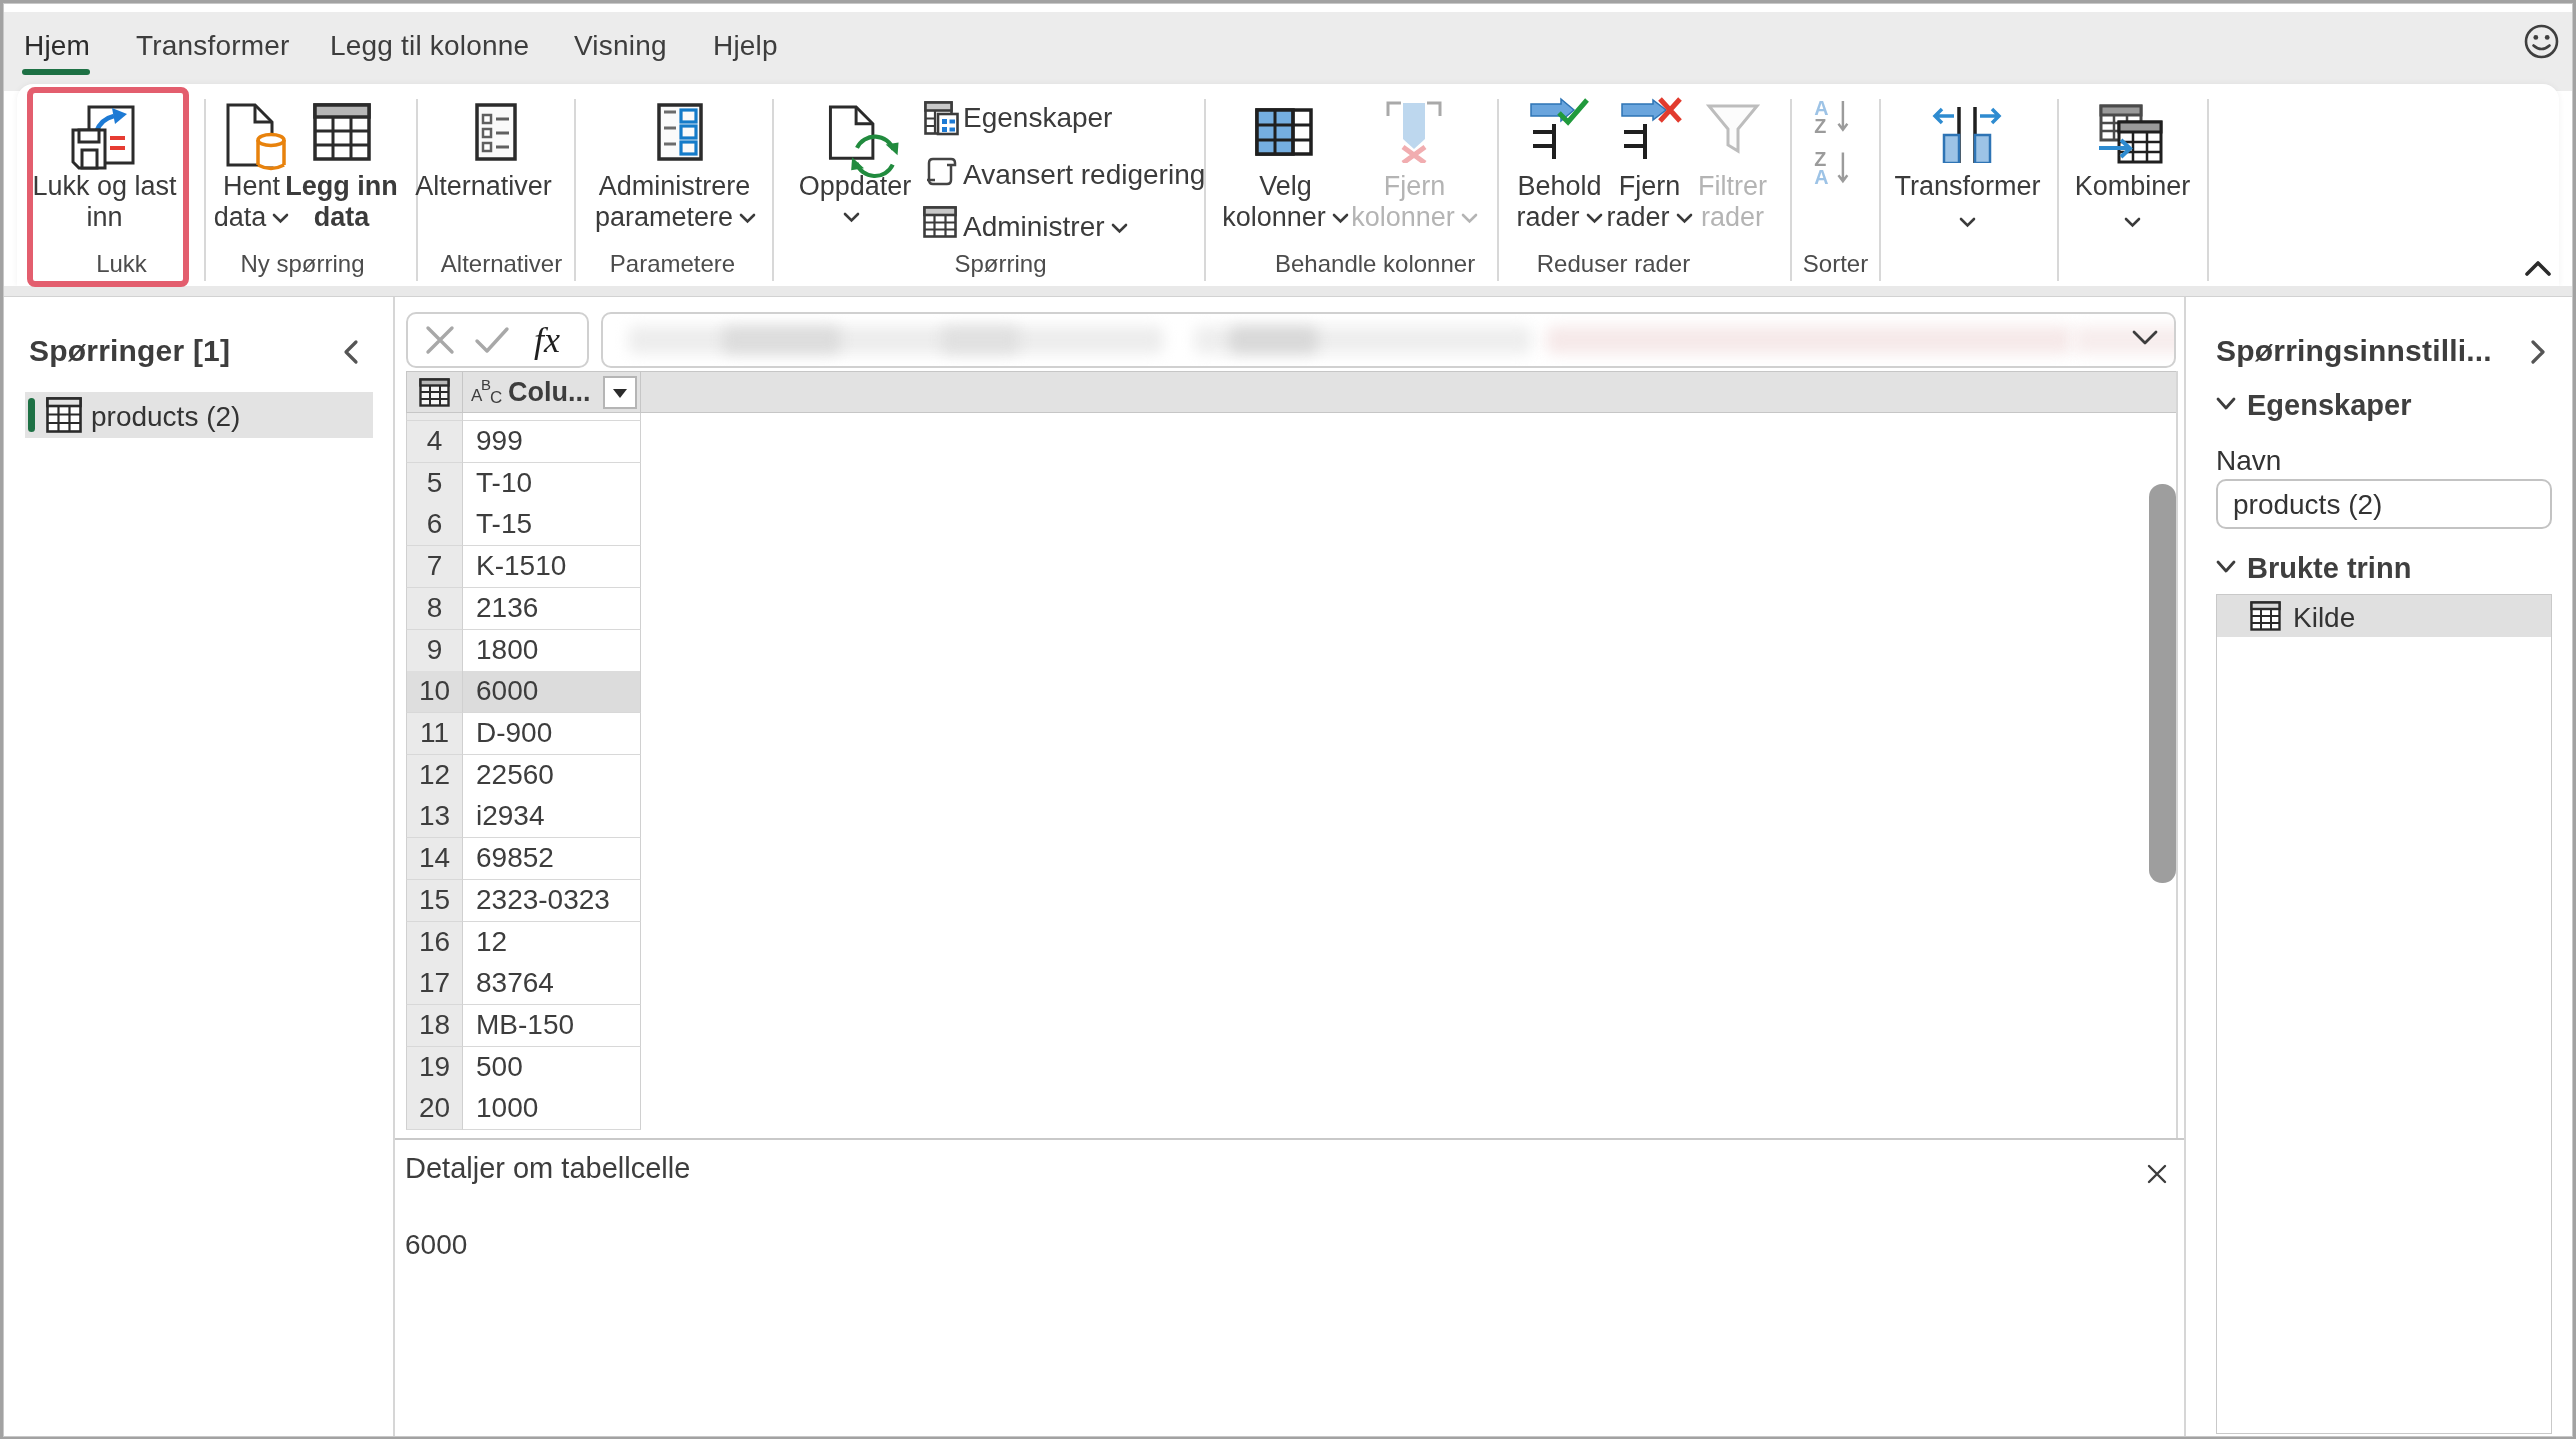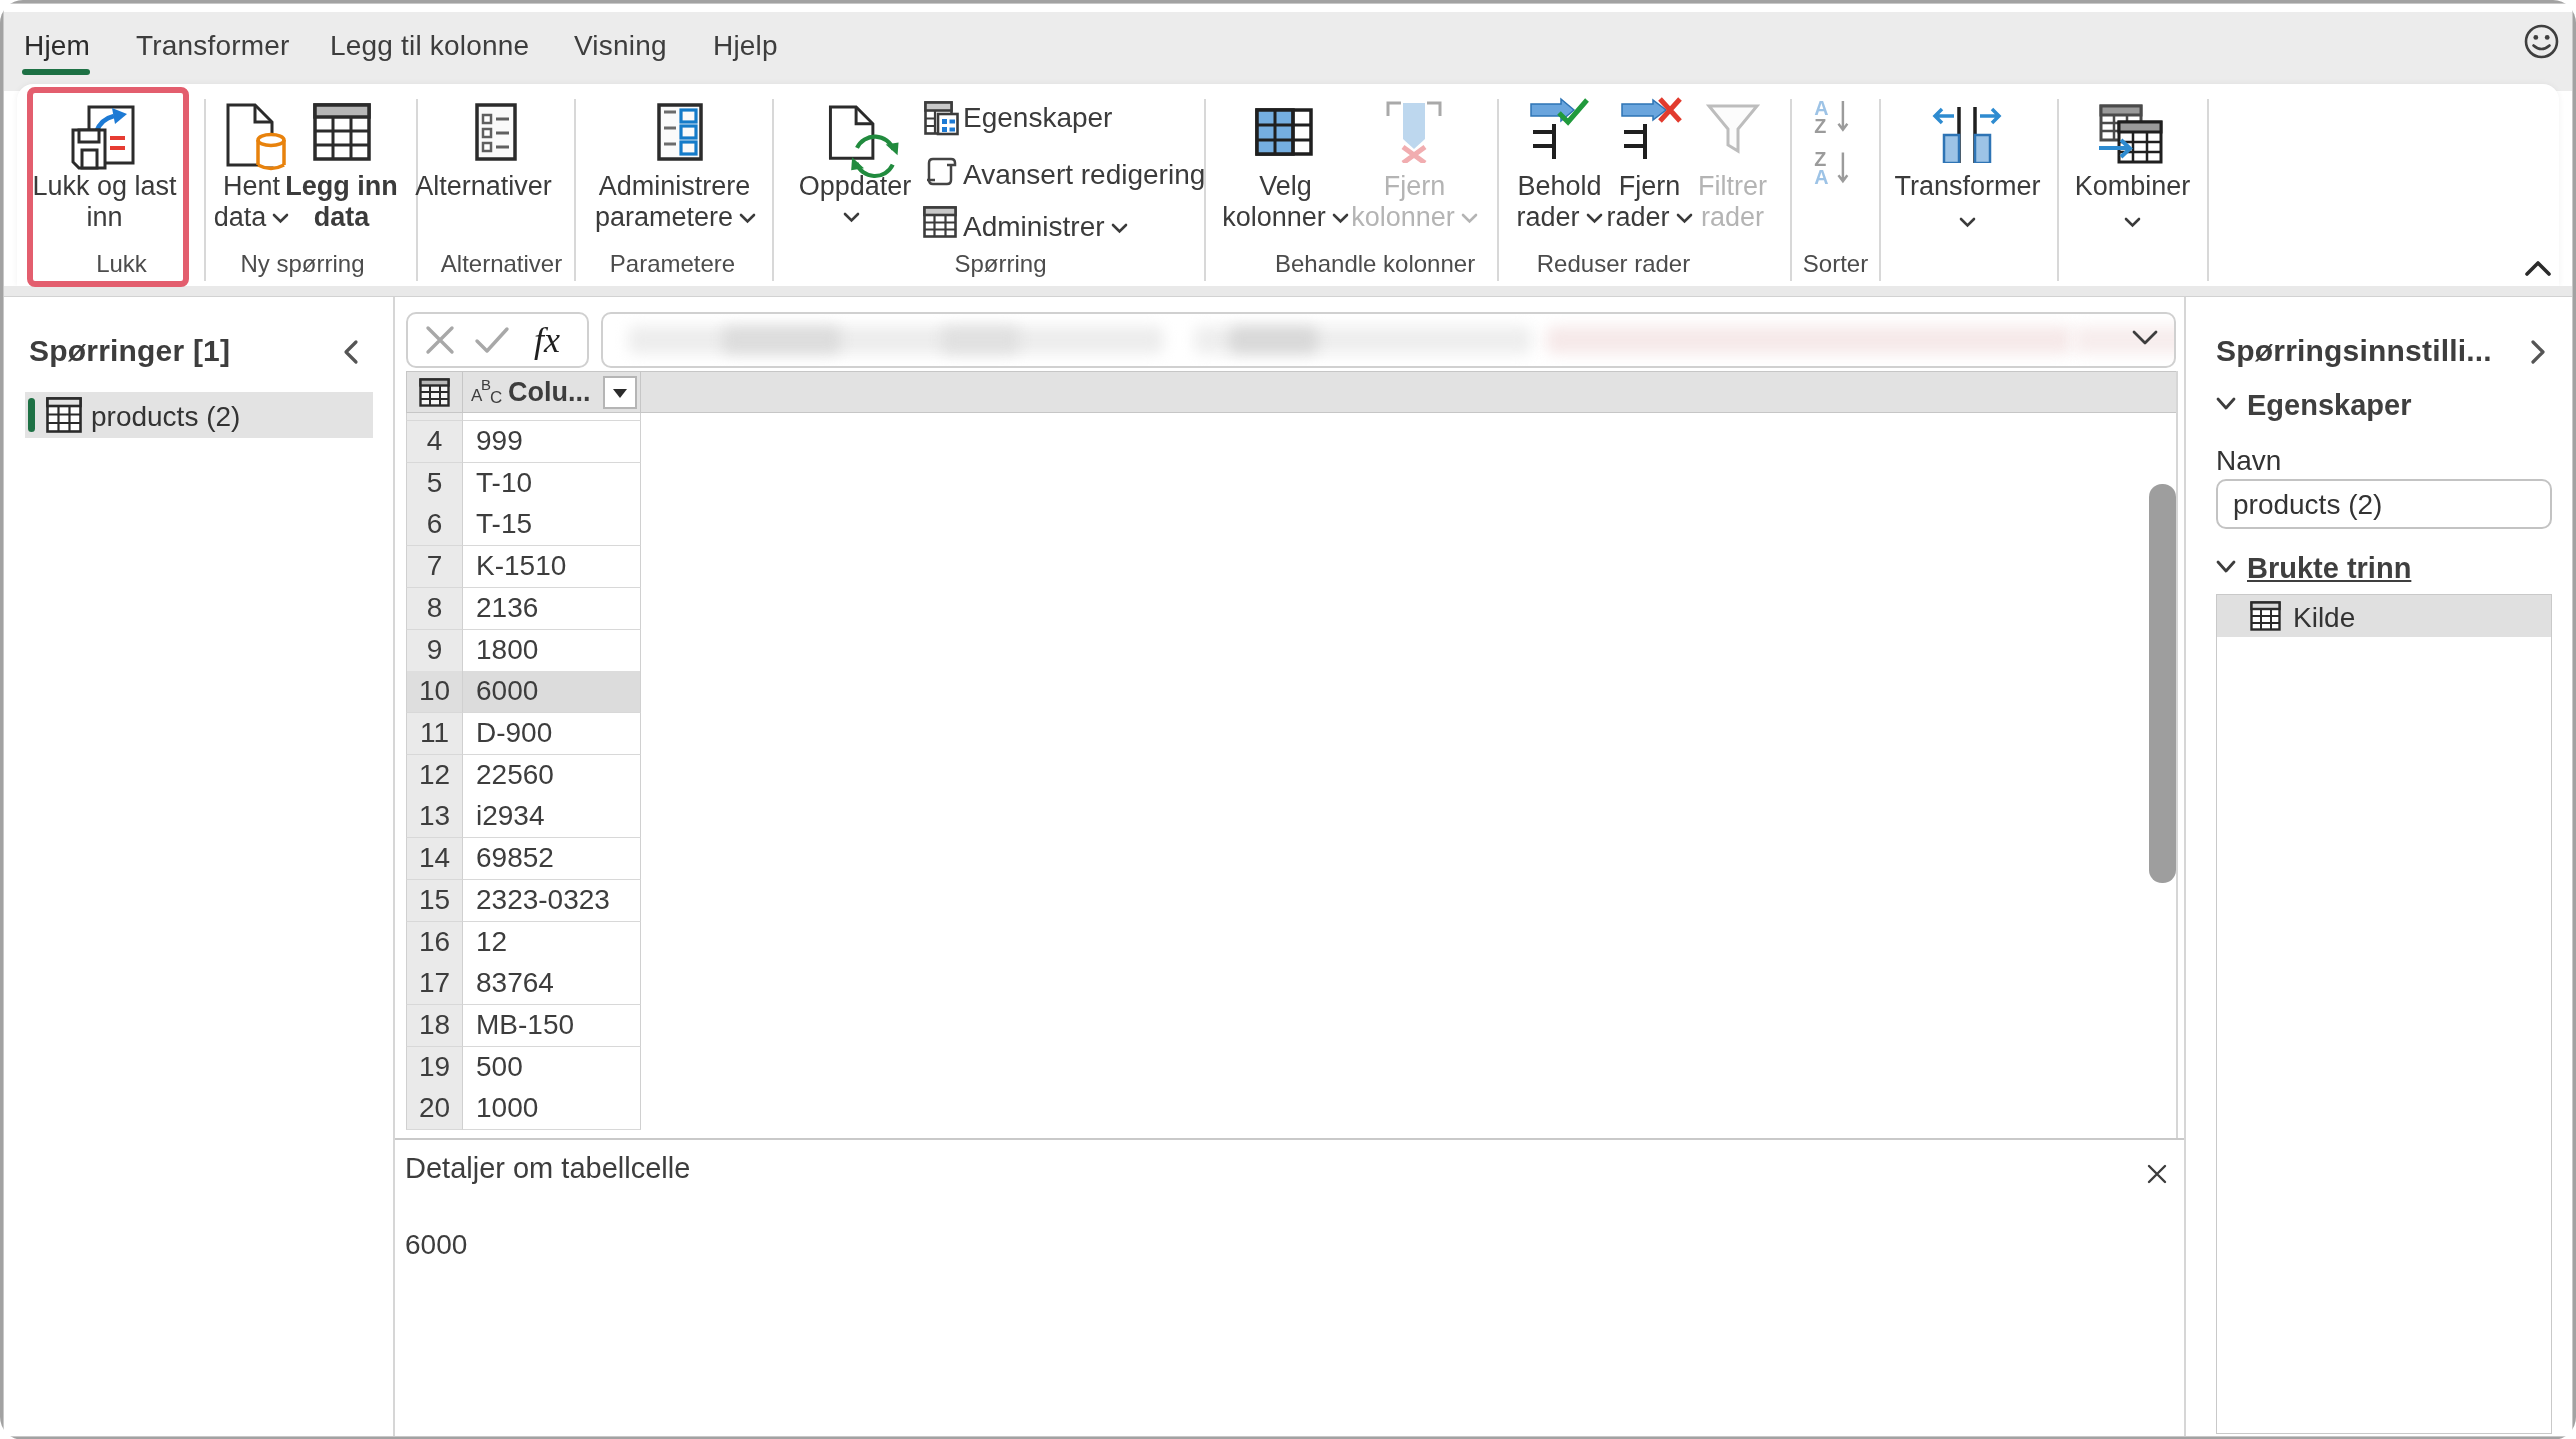--- a/index.html
+++ b/index.html
@@ -1,17 +1,17 @@
 <!DOCTYPE html>
 <html><head>
 <meta charset="utf-8">
 <style>
   * { margin:0; padding:0; box-sizing:border-box; }
   html,body { width:2576px; height:1440px; background:#fff; font-family:"Liberation Sans", sans-serif; }
-  #win { position:relative; width:2576px; height:1440px; background:#fff; overflow:hidden;border-radius:23px; }
+  #win { position:relative; width:2576px; height:1440px; background:#fff; overflow:hidden; }
   .abs { position:absolute; }
   .frame { position:absolute; left:0; top:0; width:2576px; height:1440px; border:3px solid #a2a2a2; box-shadow:inset 0 0 0 1px #c8c8c8; pointer-events:none; z-index:50; }
   .tabband { position:absolute; left:4px; top:12px; width:2568px; height:79px; background:#ececec; }
   .tab { position:absolute; top:30px; font-size:28px; color:#3d3d3d; letter-spacing:0.2px; white-space:nowrap; }
   .underline { position:absolute; left:22px; top:69px; width:68px; height:6px; background:#1e7145; border-radius:3px; }
   .ribboncard { position:absolute; left:17px; top:84px; width:2542px; height:202px; background:#fff; border-radius:16px 16px 0 0; box-shadow:0 0 6px rgba(0,0,0,0.06); }
   .greystrip { position:absolute; left:4px; top:286px; width:2568px; height:11px; background:#e9e9e9; border-bottom:1px solid #d2d2d2; }
   .gsep { position:absolute; top:99px; width:2px; height:182px; background:#d8d8d8; }
   .biglabel { position:absolute; top:171px; font-size:27px; line-height:31px; color:#3b3b3b; text-align:center; white-space:nowrap; }
   .grouplabel { position:absolute; top:250px; font-size:24px; color:#4c4c4c; text-align:center; white-space:nowrap; }
@@ -405,21 +405,21 @@
   <svg class="abs" style="left:2216px; top:397px;" width="20" height="14" viewBox="0 0 20 14">
     <path d="M2 2 L10 11 L18 2" fill="none" stroke="#3d3d3d" stroke-width="2.8" stroke-linecap="round" stroke-linejoin="round"></path>
   </svg>
   <div class="abs" style="left:2247px; top:389px; font-size:29px; font-weight:bold; color:#3f3f3f;">Egenskaper</div>
   <div class="abs" style="left:2216px; top:445px; font-size:28px; color:#333;">Navn</div>
   <div class="abs" style="left:2216px; top:479px; width:336px; height:50px; background:#fff; border:2px solid #c3c3c3; border-radius:10px;"></div>
   <div class="abs" style="left:2233px; top:489px; font-size:28px; color:#333;">products (2)</div>
   <svg class="abs" style="left:2216px; top:560px;" width="20" height="14" viewBox="0 0 20 14">
     <path d="M2 2 L10 11 L18 2" fill="none" stroke="#3d3d3d" stroke-width="2.8" stroke-linecap="round" stroke-linejoin="round"></path>
   </svg>
-  <div class="abs" style="left:2247px; top:552px; font-size:29px; font-weight:bold; color:#3f3f3f;text-decoration:underline;">Brukte trinn</div>
+  <div class="abs" style="left:2247px; top:552px; font-size:29px; font-weight:bold; color:#3f3f3f;">Brukte trinn</div>
   <div class="abs" style="left:2216px; top:594px; width:336px; height:840px; border:1px solid #c9c9c9; background:#fff;"></div>
   <div class="abs" style="left:2217px; top:595px; width:334px; height:42px; background:#e0e0e0;"></div>
   <svg class="abs" style="left:2250px; top:601px;" width="31" height="30" viewBox="0 0 31 30">
     <rect x="1.5" y="1.5" width="28" height="27" fill="#fff" stroke="#2b2b2b" stroke-width="2.4"></rect>
     <rect x="1.5" y="1.5" width="28" height="6.5" fill="#d9d9d9" stroke="#2b2b2b" stroke-width="2.4"></rect>
     <path d="M11 8 L11 28.5 M21 8 L21 28.5 M1.5 15 L29.5 15 M1.5 22 L29.5 22" stroke="#2b2b2b" stroke-width="2"></path>
   </svg>
   <div class="abs" style="left:2293px; top:602px; font-size:28px; color:#333;">Kilde</div>
 </div>
 

